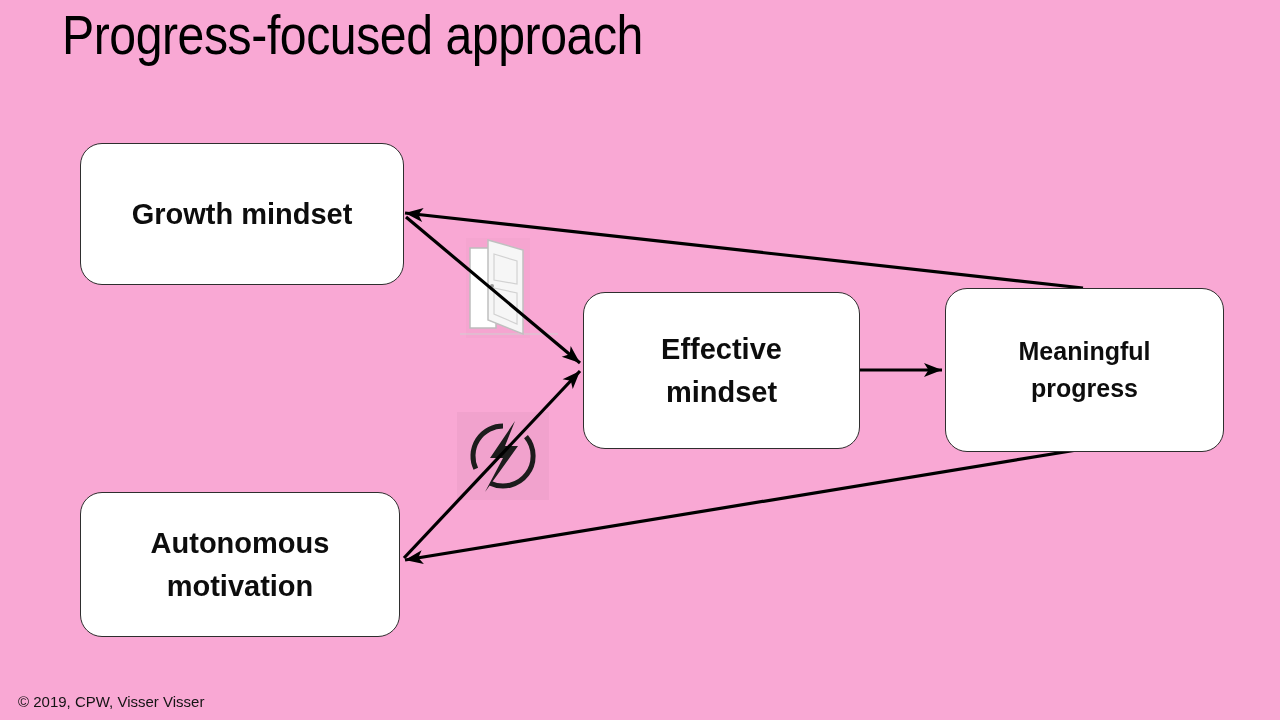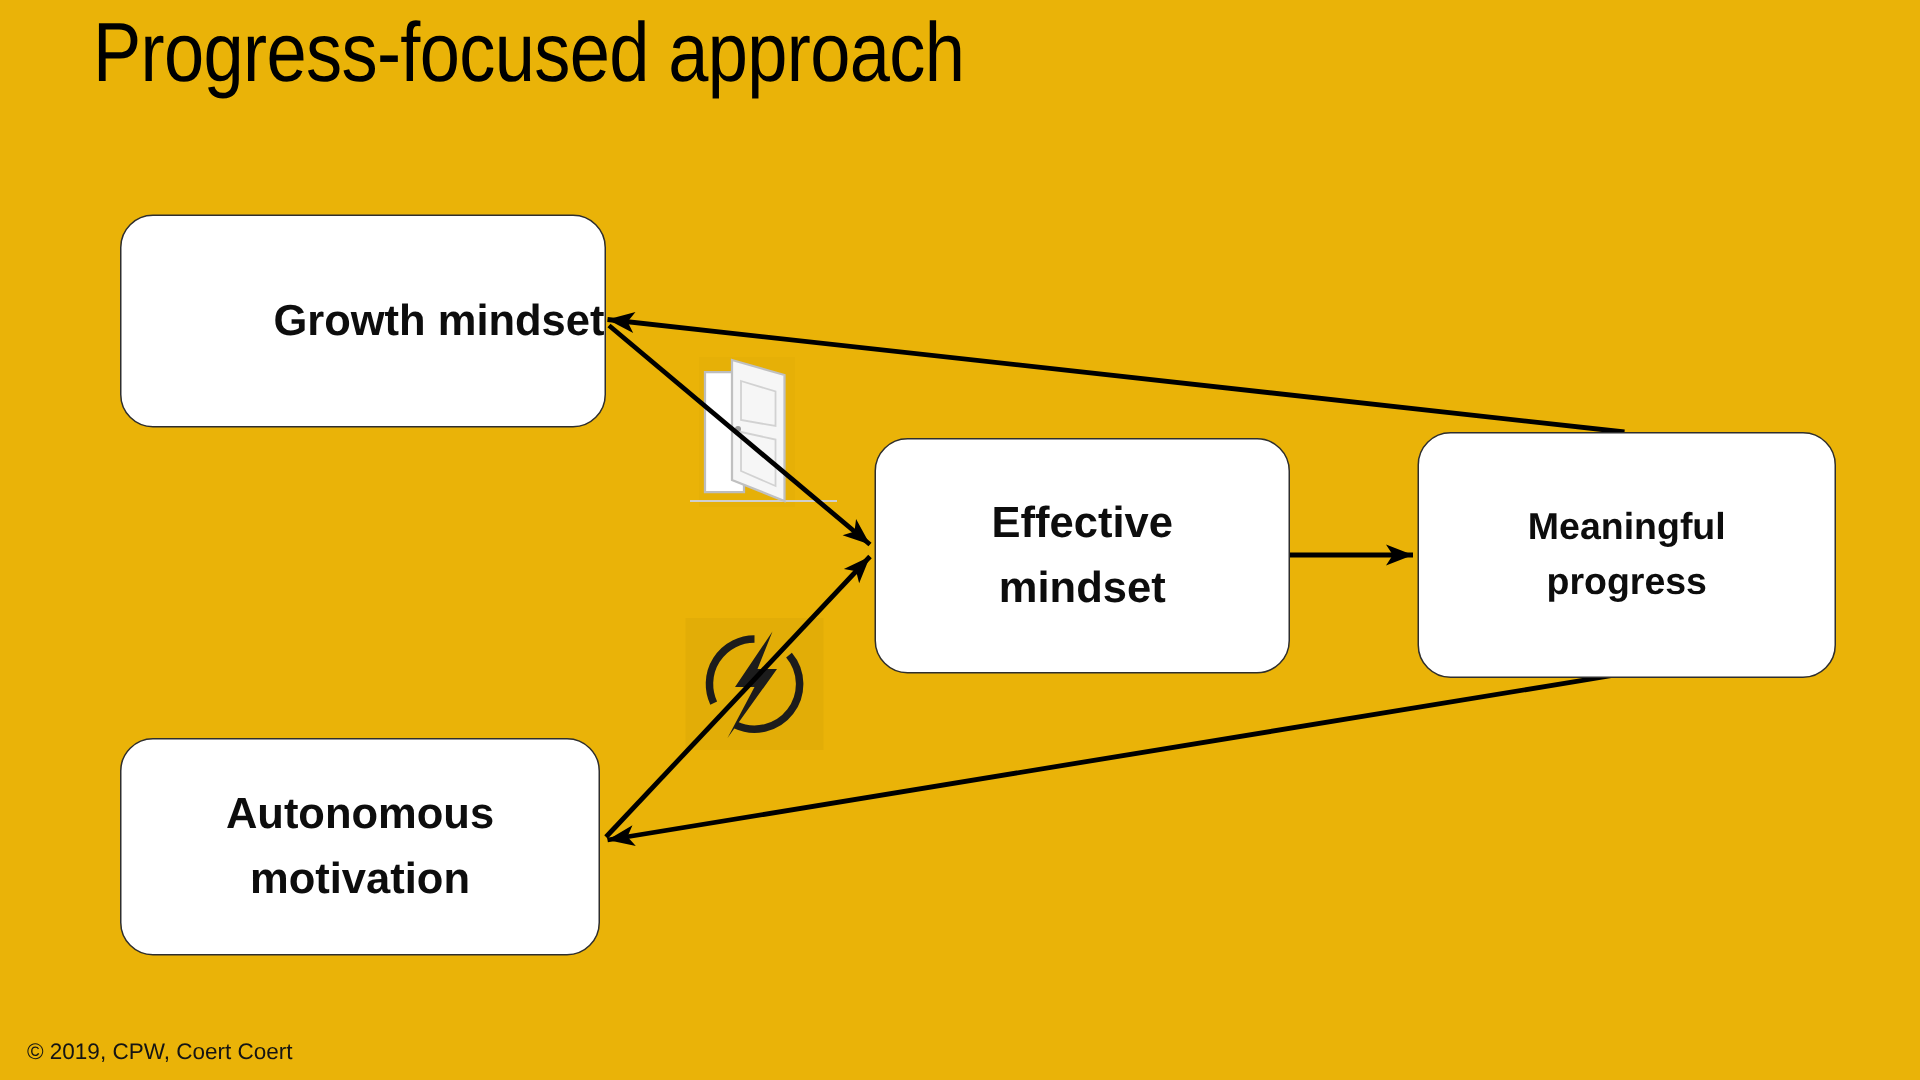--- a/index.html
+++ b/index.html
@@ -1,20 +1,20 @@
 <!DOCTYPE html>
 <html><head>
 <meta charset="utf-8">
 <style>
   html, body { margin: 0; padding: 0; background: #ffffff; }
   .slide {
     position: relative;
     width: 1280px;
     height: 720px;
-    background: #eab308;
+    background: #f9a8d4;
     overflow: hidden;
     font-family: "Liberation Sans", sans-serif;
     color: #0f0f0f;
   }
   .title {
     position: absolute;
     left: 62px;
     top: 2px;
     margin: 0;
     font-size: 56px;
@@ -42,21 +42,21 @@
     align-items: center;
     justify-content: center;
     text-align: center;
   }
   .node .label {
     font-weight: 700;
     font-size: 29px;
     line-height: 1.45;
     color: #0d0d0d;
   }
-  .node-growth      { left: 80px;  top: 143px; width: 322px; height: 140px; justify-content: flex-end; }
+  .node-growth      { left: 80px;  top: 143px; width: 322px; height: 140px; }
   .node-effective   { left: 583px; top: 292px; width: 275px; height: 155px; }
   .node-meaningful  { left: 945px; top: 288px; width: 277px; height: 162px; }
   .node-autonomous  { left: 80px;  top: 492px; width: 318px; height: 143px; }
   .node-effective .label  { max-width: 170px; }
   .node-meaningful .label { max-width: 180px; font-size: 25px; line-height: 1.5; }
   .node-autonomous .label { max-width: 220px; }
   .footer {
     position: absolute;
     left: 18px;
     top: 693px;
@@ -111,15 +111,15 @@
   </div>
 
   <div class="node node-meaningful">
     <span class="label">Meaningful progress</span>
   </div>
 
   <div class="node node-autonomous">
     <span class="label">Autonomous motivation</span>
   </div>
 
-  <div class="footer">© 2019, CPW, Coert Coert</div>
+  <div class="footer">© 2019, CPW, Visser Visser</div>
 
 </div>
 
 </body></html>

